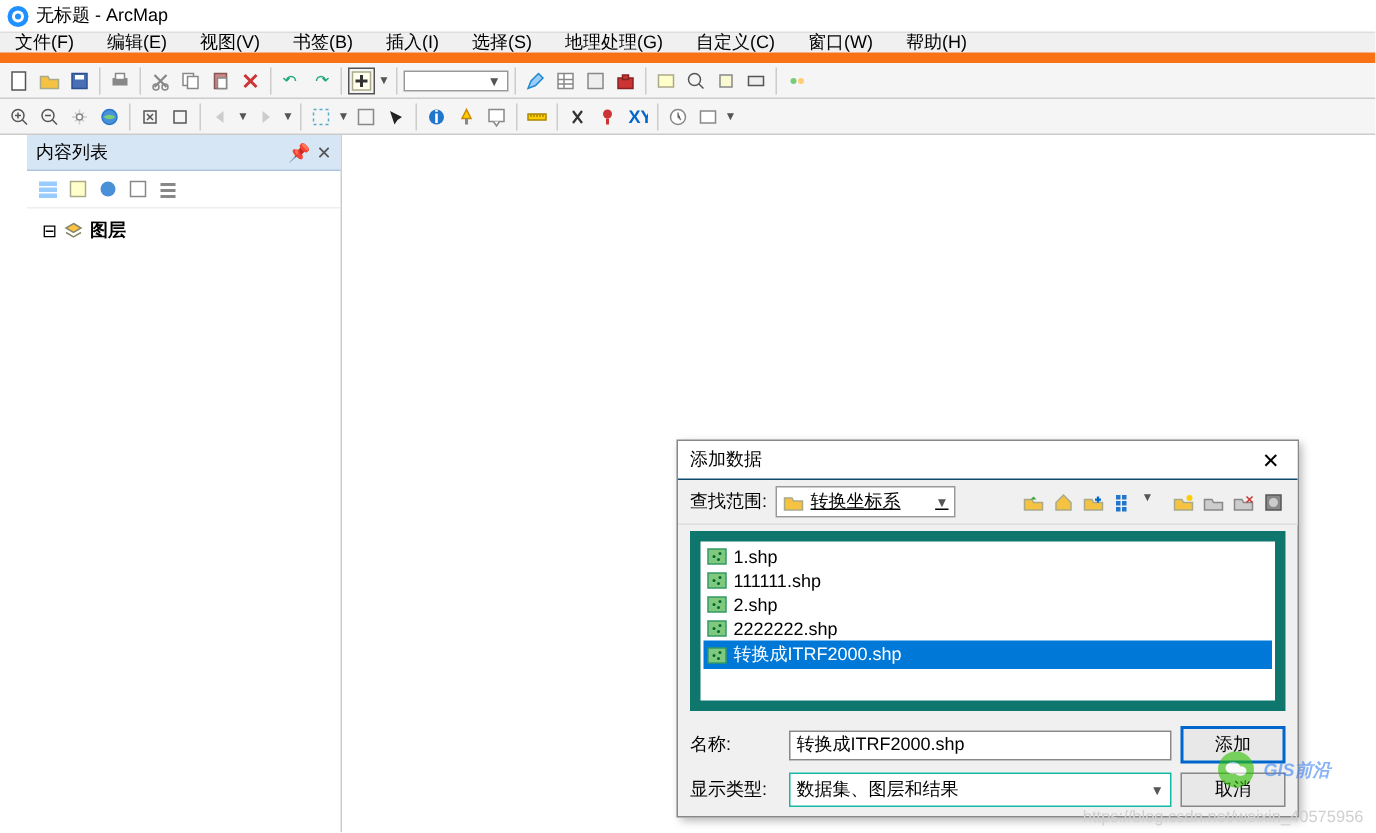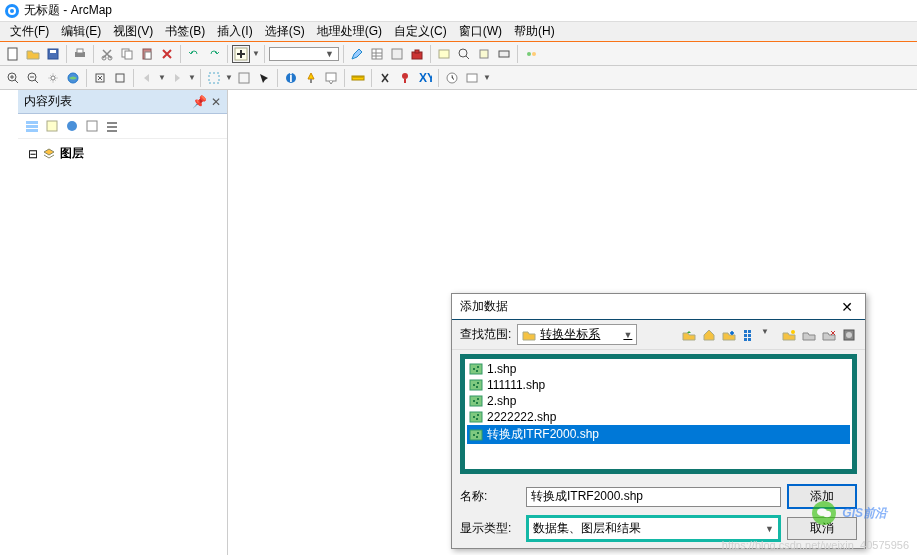--- a/index.html
+++ b/index.html
@@ -1,19 +1,19 @@
 <!DOCTYPE html>
 <html><head>
 <meta charset="utf-8">
 <style>
 * { box-sizing: border-box; margin: 0; padding: 0; font-family: "Microsoft YaHei", Arial, sans-serif; font-size: 12px; }
 body { background: #fff; width: 917px; height: 555px; overflow: hidden; position: relative; }
 .titlebar { height: 22px; background: #fff; display: flex; align-items: center; padding: 0 4px; border-bottom: 1px solid #ddd; }
 .titlebar .icon { width: 16px; height: 16px; margin-right: 4px; display:inline-flex;align-items:center;justify-content:center; }
-.menubar { height: 20px; background: #f0f0f0; display: flex; align-items: center; padding: 0 4px; gap: 0; border-bottom: 1px solid #f97316; }
+.menubar { height: 20px; background: #f0f0f0; display: flex; align-items: center; padding: 0 4px; gap: 10px; border-bottom: 7px solid #f97316; }
 .menubar span { padding: 2px 6px; cursor: default; }
 .toolbar { height: 24px; background: #f5f5f5; display: flex; align-items: center; padding: 0 4px; gap: 2px; border-bottom: 1px solid #ccc; }
 .toolbar .tb { width: 18px; height: 18px; display:inline-flex;align-items:center;justify-content:center; border:1px solid transparent; }
 .toolbar .sep { width:1px; height:18px; background:#ccc; margin:0 2px; }
 .toolbar .dd { width:8px; font-size:8px; color:#555; }
 .main { display:flex; height: calc(555px - 22px - 20px - 24px - 24px); margin-left: 18px; }
 .toc { width: 210px; border-right: 1px solid #ccc; background:#fff; }
 .toc-header { background:#d6e6f5; padding:3px 6px; display:flex; justify-content:space-between; align-items:center; border-bottom:1px solid #b0c4de; }
 .toc-header .pins { display:flex; gap:4px; font-size:10px; color:#555; }
 .toc-icons { padding:4px 6px; display:flex; gap:4px; border-bottom:1px solid #eee; }
@@ -23,27 +23,27 @@
 .map-area { flex:1; background:#fff; position:relative; }
 .dialog { position:absolute; left:451px; top:293px; width:415px; background:#f0f0f0; border:1px solid #888; box-shadow: 2px 2px 6px rgba(0,0,0,0.3); }
 .dialog-title { display:flex; justify-content:space-between; align-items:center; padding:4px 8px; background:#fff; border-bottom:1px solid #0c4a6e; }
 .dialog-close { font-size:14px; cursor:default; padding:0 4px; }
 .dialog-toolbar { display:flex; align-items:center; padding:4px 8px; gap:6px; border-bottom:1px solid #ddd; background:#f0f0f0; }
 .lookin-select { display:flex; align-items:center; background:#fff; border:1px solid #999; padding:1px 4px; width:120px; gap:4px;text-decoration:underline; }
 .lookin-select .folder-ico { width:14px;height:14px; }
 .lookin-arrow { font-size:9px; color:#555; margin-left:auto; }
 .dlg-tb-icons { display:flex; gap:4px; margin-left:auto; }
 .dlg-tb-icons .dti { width:16px;height:16px; display:inline-flex;align-items:center;justify-content:center; }
-.file-list { background:#fff; border:5px solid #0f766e; margin:4px 8px; height:120px; overflow:auto; padding:2px; }
+.file-list { background:#fff; border:7px solid #0f766e; margin:4px 8px; height:120px; overflow:auto; padding:2px; }
 .file-item { display:flex; align-items:center; gap:4px; padding:1px 2px; cursor:default; }
 .file-item .shp-ico { width:14px;height:14px; display:inline-flex;align-items:center;justify-content:center; }
 .file-item.sel { background:#0078d7; color:#fff; }
 .dialog-bottom { padding:6px 8px; display:grid; grid-template-columns: 60px 1fr 70px; gap:6px 6px; align-items:center; }
 .dlg-input { border:1px solid #888; padding:2px 4px; background:#fff; width:100%; }
-.dlg-select { border:3px solid #14b8a6; padding:2px 4px; background:#fff; width:100%; display:flex; justify-content:space-between; align-items:center; }
+.dlg-select { border:1px solid #14b8a6; padding:2px 4px; background:#fff; width:100%; display:flex; justify-content:space-between; align-items:center; }
 .dlg-btn { border:1px solid #888; background:#e8e8e8; padding:2px 0; text-align:center; cursor:default; }
 .dlg-btn.primary { border:2px solid #0066cc; }
 .watermark { position:absolute; right:8px; bottom:4px; color:#d0d0d0; font-size:11px; pointer-events:none; }
 .wechat-badge { position:absolute; right:30px; bottom:30px; display:flex; align-items:center; gap:6px; color:#3b82f6; font-size:16px; font-style:italic; font-weight:bold; opacity:0.6; }
 .wechat-ico { width:24px;height:24px; border-radius:50%; background:#2dc100; display:inline-flex;align-items:center;justify-content:center; }
 svg { display:block; }
 </style>
 </head>
 <body>
 

